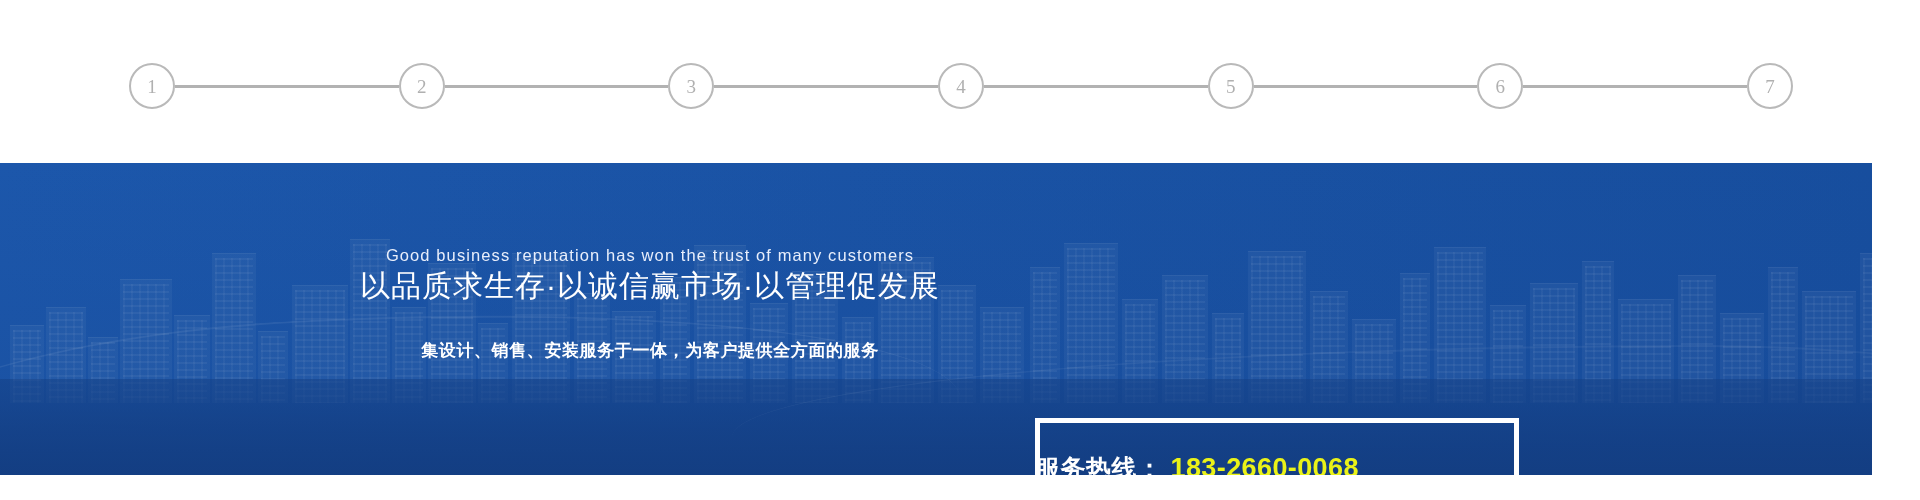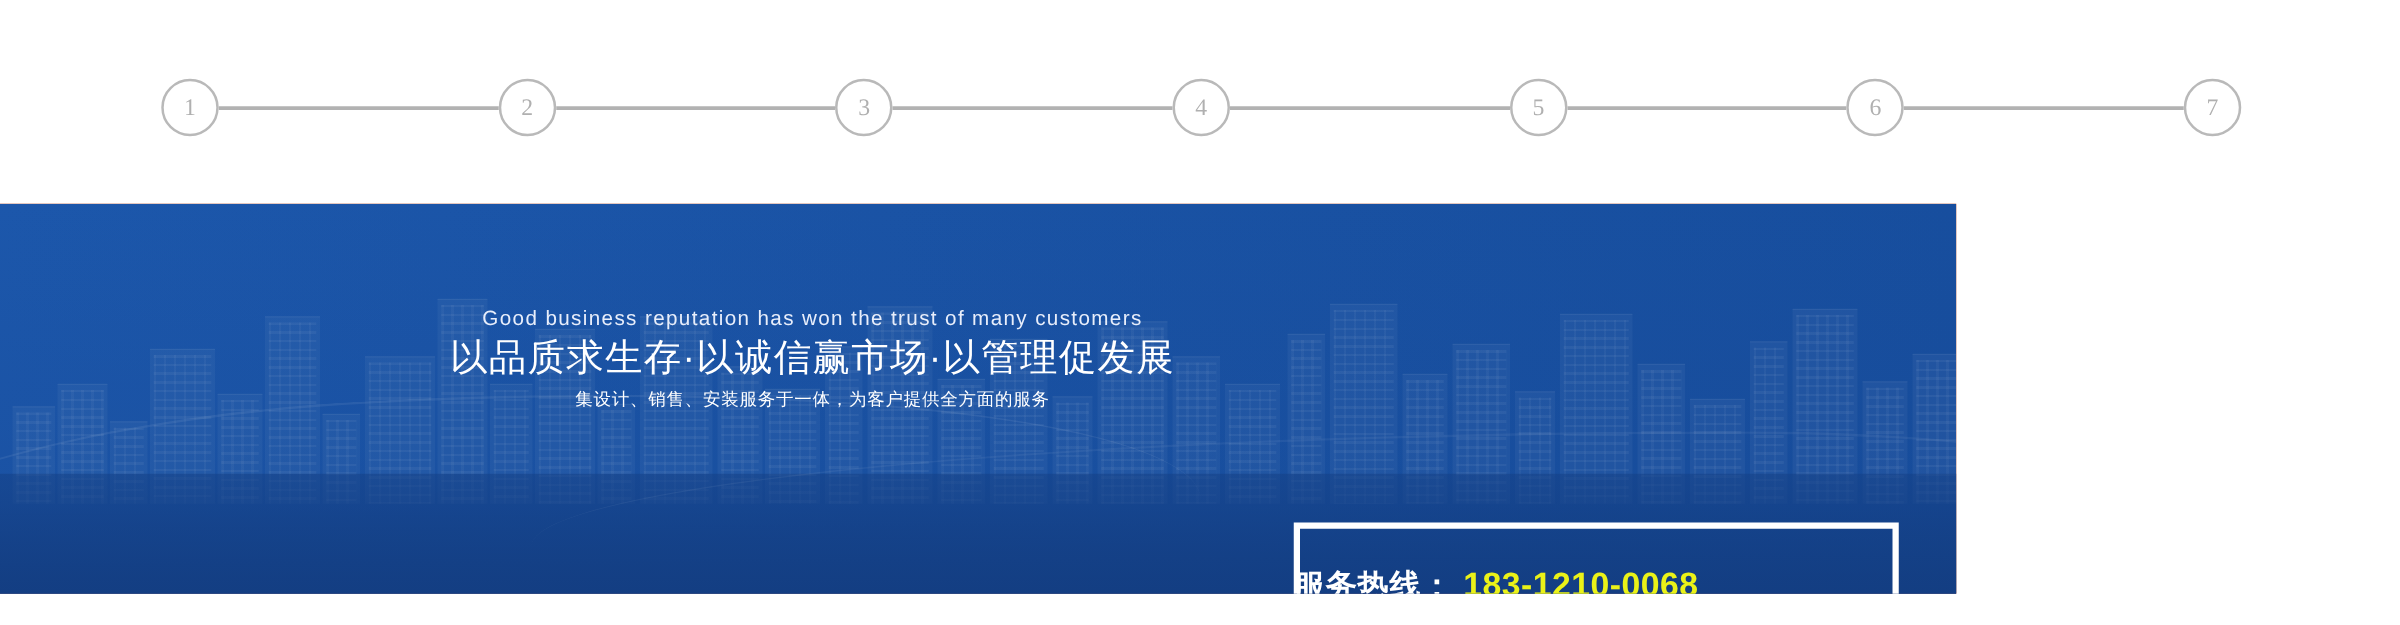--- a/index.html
+++ b/index.html
@@ -28,22 +28,22 @@
     border:2px solid #b9b9b9; border-radius:50%;
     background:#ffffff;
     display:flex; align-items:center; justify-content:center;
     color:#b0b0b0; font-size:19px; font-weight:400;
     font-family:"Liberation Serif","DejaVu Serif",serif;
     line-height:1;
   }
 
   
   .banner {
-    position:absolute; left:0; top:163px; width:1565px; height:312px;
-    background:#c2410c;
+    position:absolute; left:0; top:163px; width:1872px; height:312px;
+    background:#14532d;
     overflow:hidden;
   }
   
   .sky {
     position:absolute; inset:0;
     background:
       linear-gradient(180deg, rgba(26,83,165,0.0) 0%, rgba(23,73,150,0.35) 78%, rgba(21,66,138,0.75) 100%),
       linear-gradient(90deg, #1c57ab 0%, #1a53a5 45%, #174e9e 100%);
   }
   .bldgs { position:absolute; left:0; bottom:72px; width:1920px; height:170px; }
@@ -82,22 +82,22 @@
   .slogan-en {
     font-size:16.5px; letter-spacing:1.1px; font-weight:400;
     color:#e8eefb; white-space:nowrap;
   }
   .slogan-cn {
     margin-top:1px;
     font-size:30px; font-weight:400; letter-spacing:1px;
     color:#ffffff; white-space:nowrap;
   }
   .slogan-sub {
-    margin-top:4px;
-    font-size:14px; font-weight:400; letter-spacing:0.6px;
+    margin-top:32px;
+    font-size:17px; font-weight:700; letter-spacing:0.6px;
     color:#ffffff; white-space:nowrap;
   }
 
   
   .hotline {
     position:absolute; left:1035px; top:255px; width:484px; height:130px;
   }
   .hotline-frame {
     position:absolute; inset:0;
     border:5px solid #ffffff;
@@ -209,20 +209,20 @@
       <div class="slogan-en">Good business  reputation has  won  the  trust  of  many  customers</div>
       <div class="slogan-cn">以品质求生存·以诚信赢市场·以管理促发展</div>
       <div class="slogan-sub">集设计、销售、安装服务于一体，为客户提供全方面的服务</div>
     </div>
 
     <div class="hotline">
       <div class="hotline-frame"></div>
       <div class="hotline-body">
         <div class="hl-row">
           <div class="hl-label">服务热线：</div>
-          <div class="hl-num">183-1210-0068</div>
+          <div class="hl-num">183-2660-0068</div>
         </div>
 
       </div>
     </div>
 
   </div>
 </div>
 
 </body></html>

